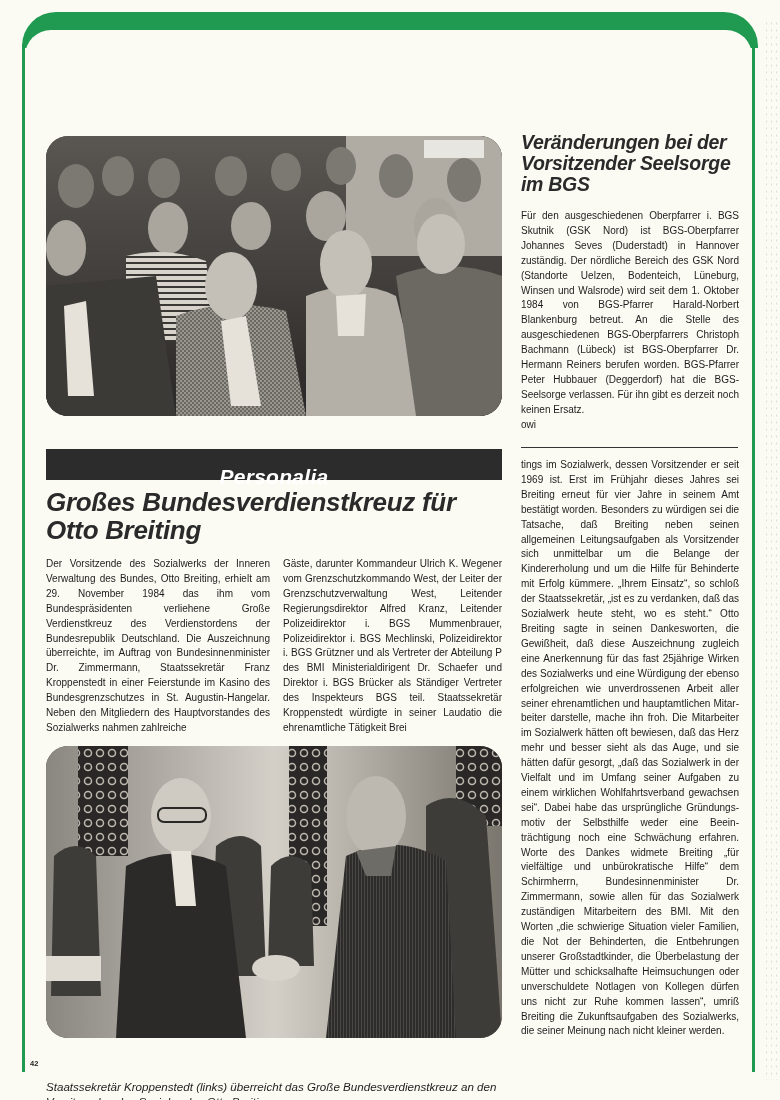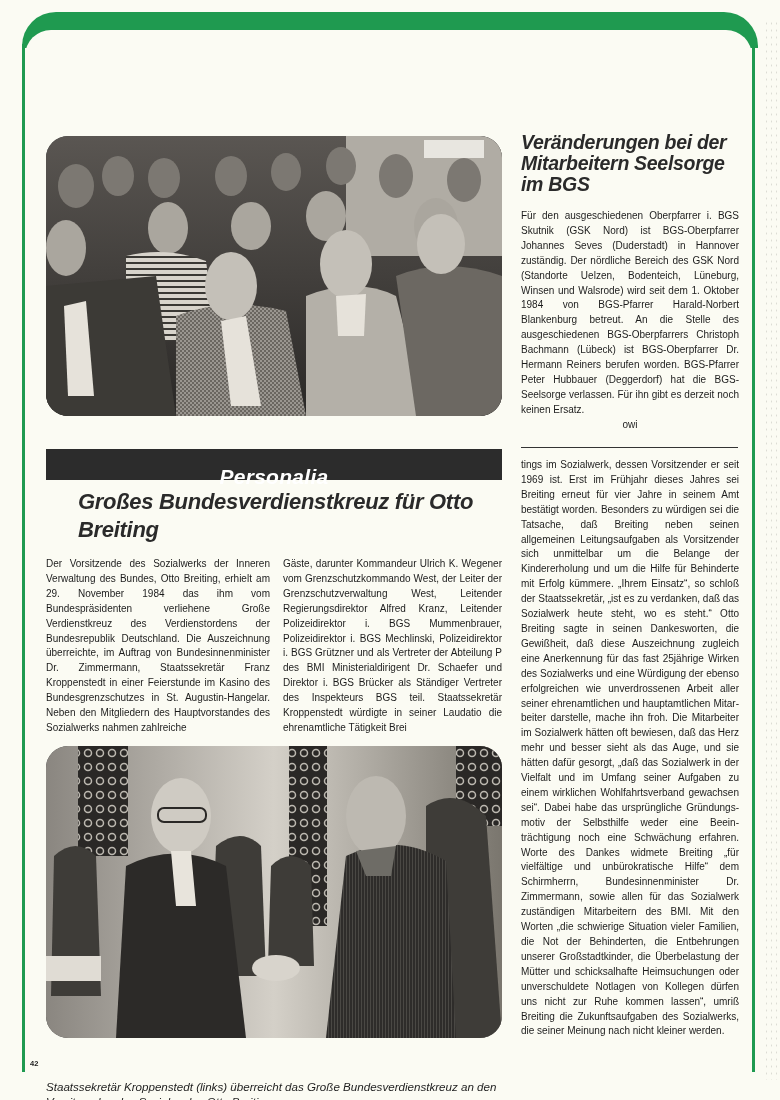--- a/index.html
+++ b/index.html
@@ -63,33 +63,33 @@
     .section-bar span {
       color: #fff; font-weight: bold; font-style: italic; font-size: 21px;
       letter-spacing: 0.3px;
       margin-top: 24px;
     }
 
     .headline {
       position: absolute; font-weight: bold; font-style: italic; color: #2a2a2a;
       letter-spacing: -0.3px;
     }
-    .headline-main { left: 46px; top: 488px; width: 460px; font-size: 22px; line-height: 28px; margin-left: 32px; }
+    .headline-main { left: 46px; top: 488px; width: 460px; font-size: 26px; line-height: 28px; }
     .headline-side { left: 521px; top: 132px; width: 230px; font-size: 19.5px; line-height: 21px; }
 
     .col {
       position: absolute; font-size: 10px; line-height: 14.9px;
       text-align: justify; hyphens: manual;
     }
     .col p { margin: 0; }
     .col-a { left: 46px; top: 557px; width: 224px; }
     .col-b { left: 283px; top: 557px; width: 219px; }
     .col-side { left: 521px; top: 209px; width: 218px; }
     .col-c { left: 521px; top: 458px; width: 218px; }
-    .signoff { text-align: center; }
+    .signoff { text-align: left; }
 
     .rule {
       position: absolute; left: 521px; top: 447px; width: 217px; height: 1px;
       background: #333;
     }
   </style>
 </head>
 <body>
 
 <div class="frame-top"></div>
@@ -151,21 +151,21 @@
     </g>
     <g fill="#e6e2da">
       <path d="M175 185 L200 180 L215 270 L185 270 Z"></path>
       <path d="M290 160 L320 158 L318 200 L292 200 Z"></path>
       <path d="M18 170 L40 165 L48 260 L22 260 Z"></path>
     </g>
   </svg>
 </div>
 <div class="caption caption1">Beim Informationsvortrag des Sachgebiets Sicherheit der GSA Küste 1</div>
 
-<div class="headline headline-side">Veränderungen bei der Mitarbeitern Seelsorge im BGS</div>
+<div class="headline headline-side">Veränderungen bei der Vorsitzender Seelsorge im BGS</div>
 <div class="col col-side">
   <p>Für den ausgeschiedenen Oberpfarrer i. BGS Skutnik (GSK Nord) ist BGS-Ober­pfarrer Johannes Seves (Duderstadt) in Hannover zuständig. Der nördliche Be­reich des GSK Nord (Standorte Uelzen, Bodenteich, Lüneburg, Winsen und Wals­rode) wird seit dem 1. Oktober 1984 von BGS-Pfarrer Harald-Norbert Blankenburg betreut. An die Stelle des ausgeschiede­nen BGS-Oberpfarrers Christoph Bach­mann (Lübeck) ist BGS-Oberpfarrer Dr. Hermann Reiners berufen worden. BGS-Pfarrer Peter Hubbauer (Degger­dorf) hat die BGS-Seelsorge verlassen. Für ihn gibt es derzeit noch keinen Ersatz.</p>
   <p class="signoff">owi</p>
 </div>
 <div class="rule"></div>
 
 <div class="section-bar">
   <span>Personalia</span>
 </div>
 

